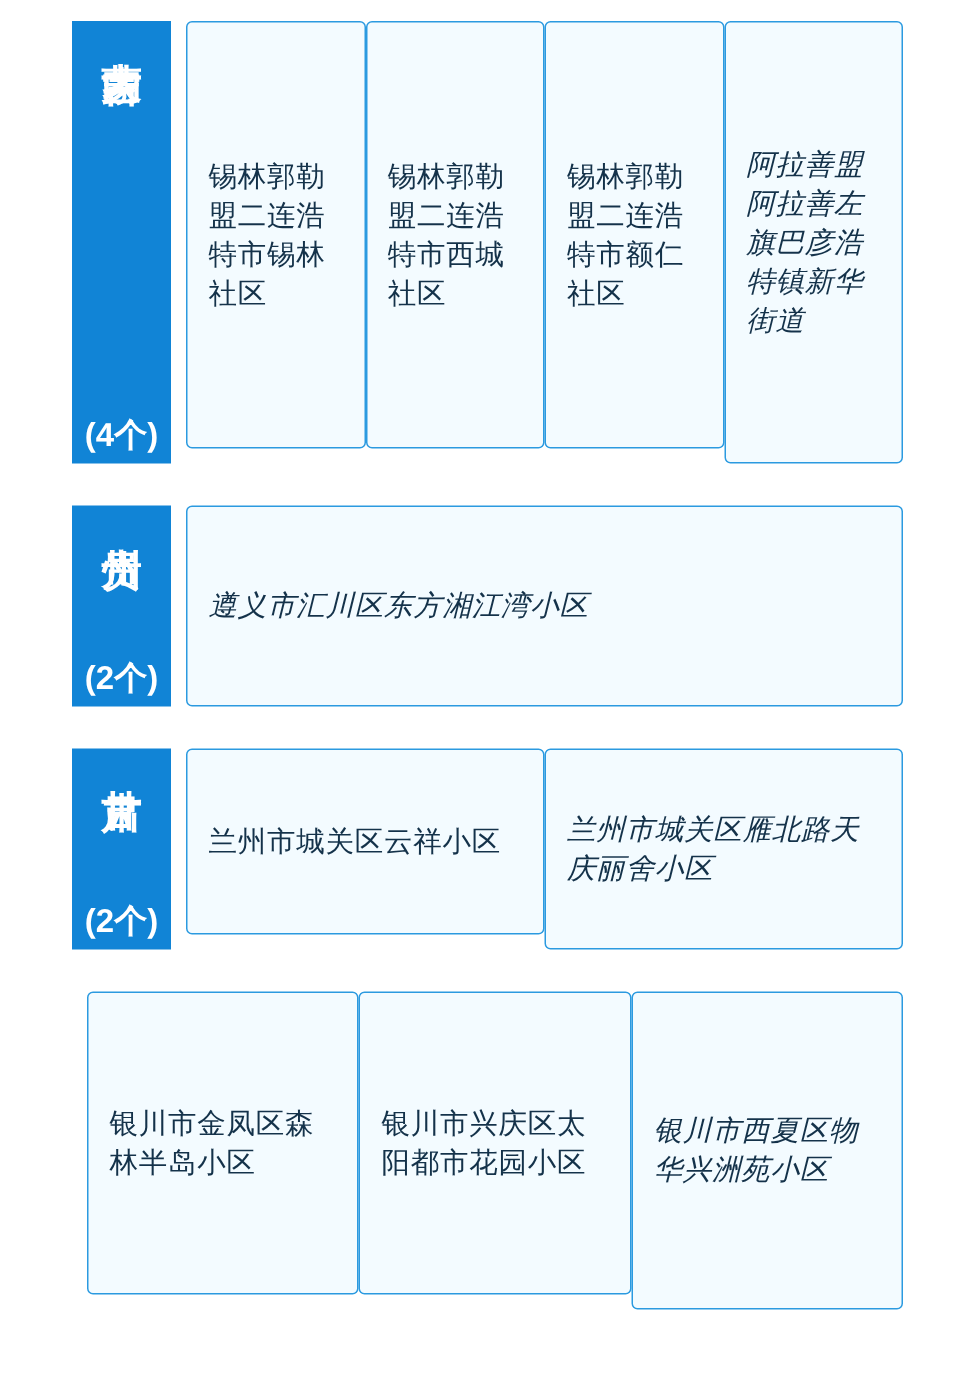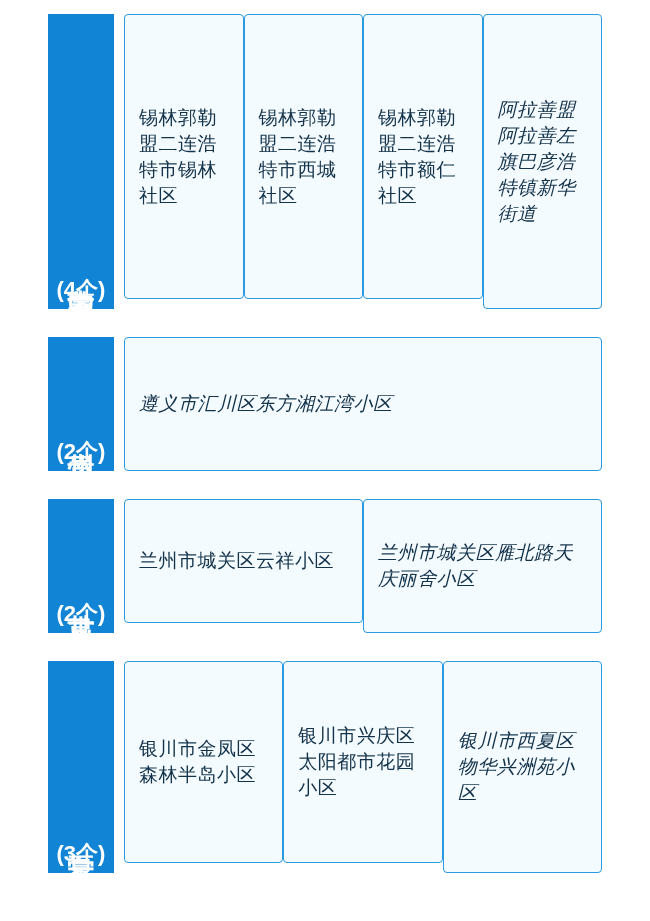--- a/index.html
+++ b/index.html
@@ -29,21 +29,21 @@
     margin-bottom: 0;
   }
   .province {
     width: 66px;
     flex: 0 0 66px;
     background: #1184d6;
     color: #ffffff;
     display: flex;
     flex-direction: column;
     align-items: center;
-    justify-content: flex-end;
+    justify-content: space-between;
     box-sizing: border-box;
     padding: 6px 0;
   }
   .province-name {
     font-size: 27px;
     font-weight: bold;
     line-height: 1.12;
     letter-spacing: 1px;
     writing-mode: vertical-rl;
     text-orientation: upright;
@@ -119,24 +119,20 @@
       <div class="province-name">甘肃</div>
       <div class="province-count">(2个)</div>
     </div>
     <div class="items">
       <div class="item">兰州市城关区云祥小区</div>
       <div class="item">兰州市城关区雁北路天庆丽舍小区</div>
     </div>
   </div>
 
   <div class="group g-3">
-    <div class="province">
-      <div class="province-name">宁夏</div>
-      <div class="province-count">(3个)</div>
-    </div>
     <div class="items">
       <div class="item">银川市金凤区森林半岛小区</div>
       <div class="item">银川市兴庆区太阳都市花园小区</div>
       <div class="item">银川市西夏区物华兴洲苑小区</div>
     </div>
   </div>
 
 </div>
 
 </body></html>

